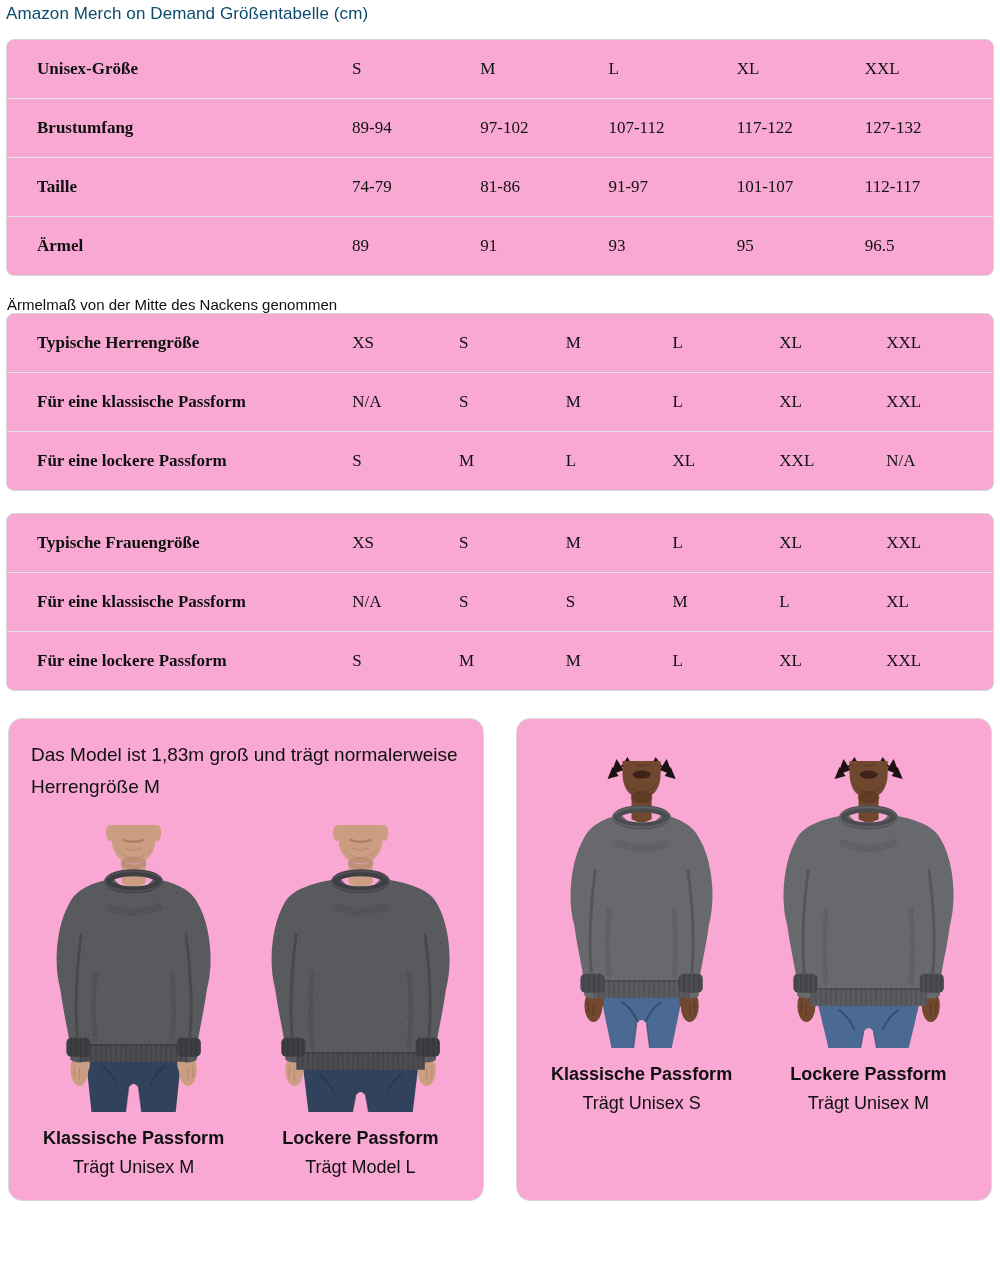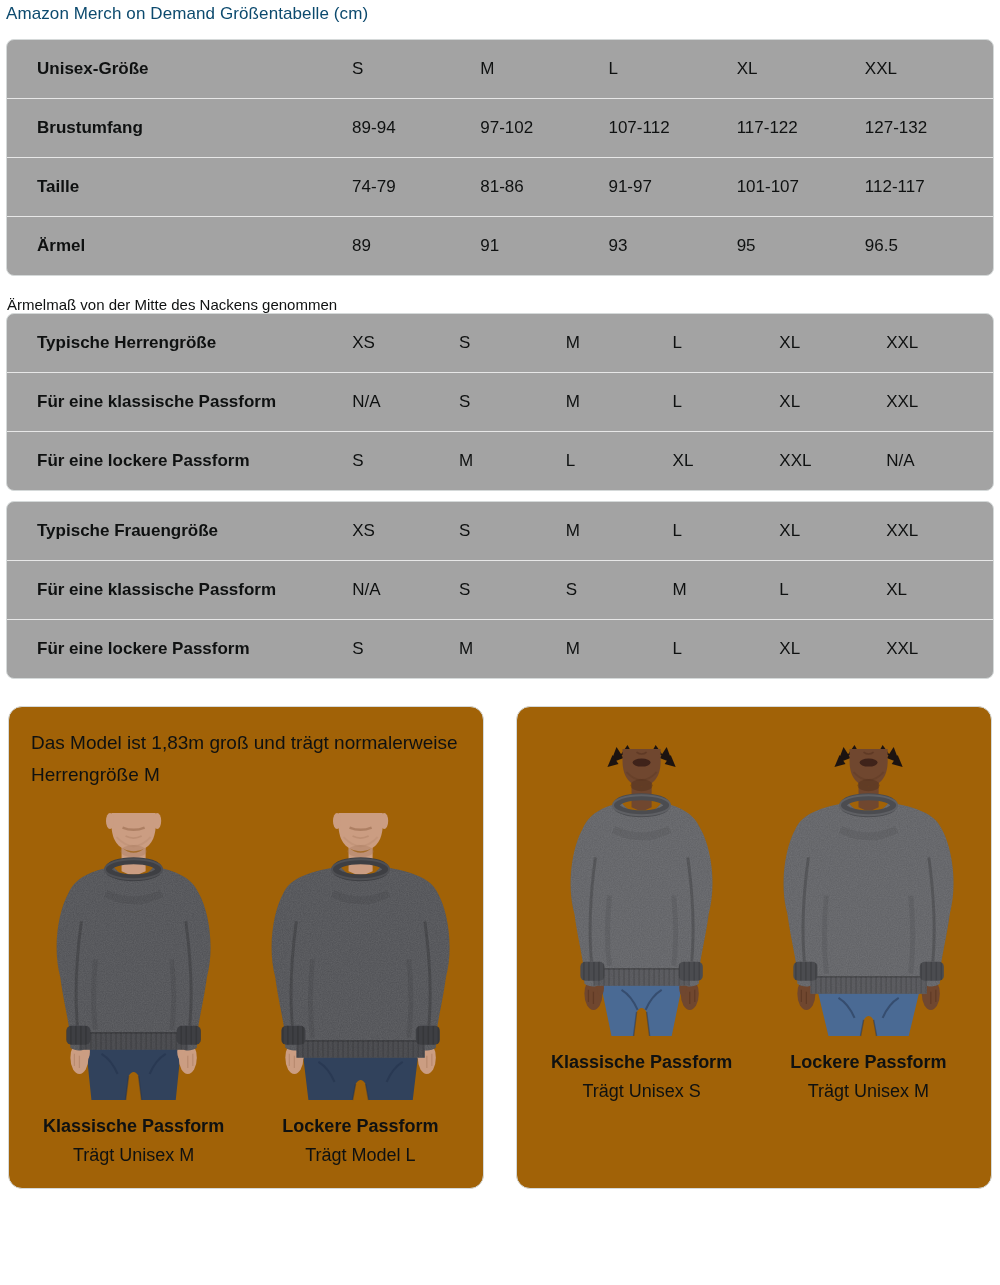--- a/index.html
+++ b/index.html
@@ -14,21 +14,22 @@
 
   .page-title {
     font-size:17px; font-weight:400; color:#0c4a6e;
     margin:2px 0 15px 0; letter-spacing:0.1px;
   }
 
   .table-card {
     border:1px solid #d5d9d9;
     border-radius:8px;
     overflow:hidden;
-    background:#a3a3a3;
+    background:#f9a8d4;
+    font-family:Liberation Serif, serif;
   }
   table {
     width:100%; border-collapse:collapse; table-layout:fixed;
     font-size:17px; color:#0f1111;
   }
   th, td { text-align:left; vertical-align:middle; padding:19px 4px 19px 0; }
   th { font-weight:700; padding-left:30px; }
   tr + tr th, tr + tr td { border-top:1px solid #e7e7e7; }
   .t5 th { width:35%; }
   .t5 td { width:13%; }
@@ -36,29 +37,29 @@
   .t6 td { width:10.83%; }
 
   .footnote {
     font-size:15px; font-weight:400; color:#0f1111;
     margin:20px 0 0 1px;
   }
   .section-heading {
     font-size:17px; font-weight:400; color:#0f1111;
     margin:36px 0 16px 1px;
   }
-  .fit-table-gap { margin-bottom:10px; }
+  .fit-table-gap { margin-bottom:22px; }
 
   .cards { display:flex; gap:32px; margin:27px 2px 0 2px; }
   .model-card {
     flex:1;
     border:1px solid #d5d9d9;
     border-radius:14px;
     padding:20px 20px 22px 22px;
-    background:#a16207;
+    background:#f9a8d4;
   }
   .card-desc {
     font-size:19px; line-height:32px; font-weight:400;
     margin:0; color:#0f1111;
   }
   .figures {
     display:flex; justify-content:space-between;
     margin-top:18px;
   }
   figure { width:47.5%; margin:0; text-align:center; }

